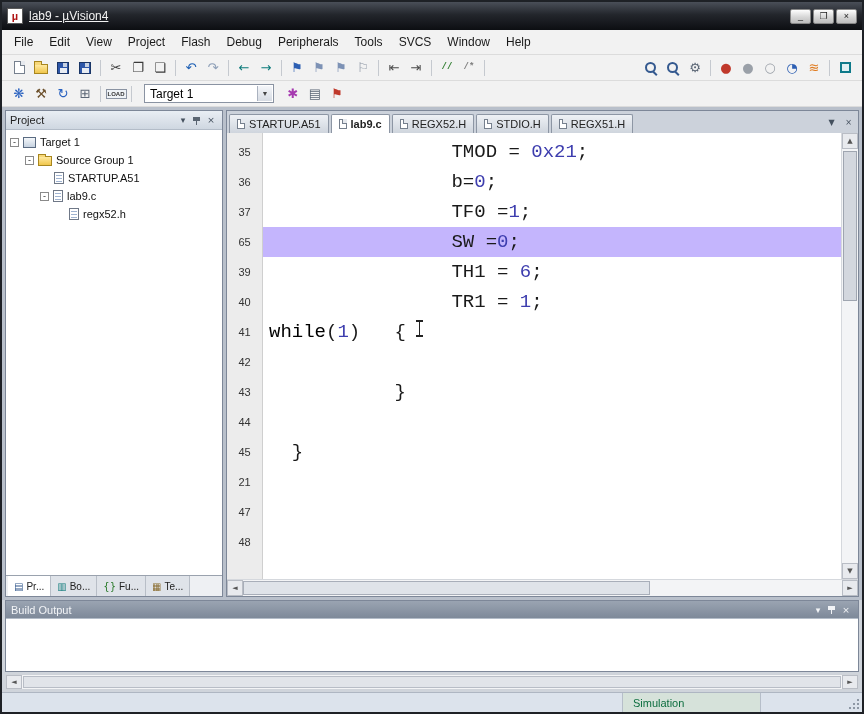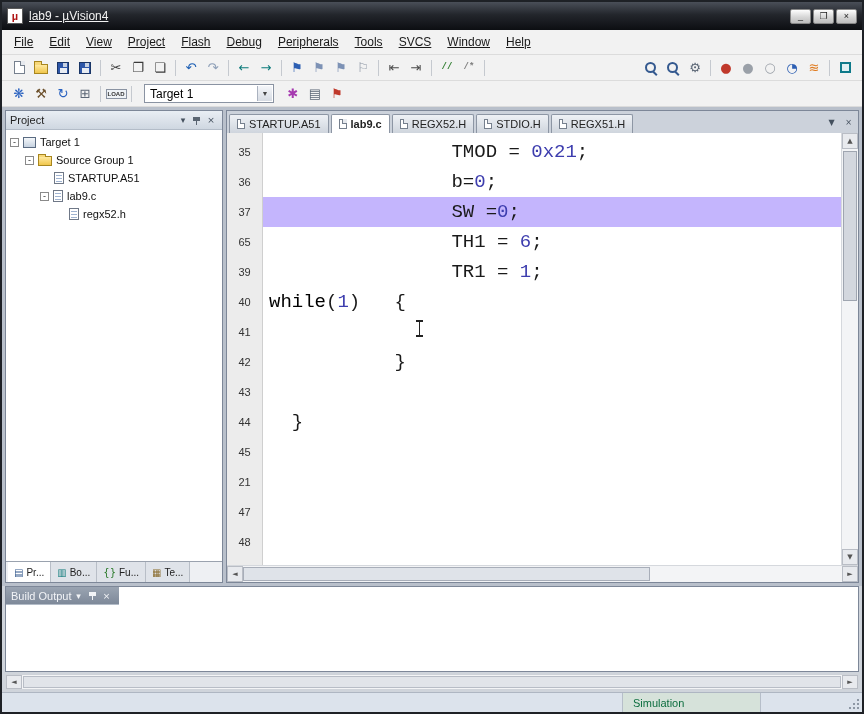--- a/index.html
+++ b/index.html
@@ -14,21 +14,21 @@
               font-weight:bold; font-size:11px; line-height:14px; text-align:center; flex:none; }
   .title-text { flex:1; margin-left:6px; color:#f2f2f2; font-size:12px;text-decoration:underline; }
   .win-controls { display:flex; gap:2px; }
   .wbtn { width:21px; height:15px; background:linear-gradient(#fdfdfd,#d6d6d6 55%,#bdbdbd);
           border:1px solid #868686; border-radius:2px; font-size:9px; line-height:12px;
           text-align:center; color:#1c1c1c; }
 
   
   .menubar { height:25px; flex:none; background:#f2f2f2; border-bottom:1px solid #dcdcdc;
              display:flex; align-items:center; padding-left:4px; }
-  .menu-item { padding:8px 8px; font-size:12px; color:#1a1a1a;text-decoration:underline; }
+  .menu-item { padding:8px 8px; font-size:12px; color:#1a1a1a; }
   .toolbar { height:26px; flex:none; background:#f2f2f2; border-bottom:1px solid #dcdcdc;
              display:flex; align-items:center; padding:0 6px; }
   .tb-group { display:flex; align-items:center; }
   .tb-btn { width:22px; height:20px; display:flex; align-items:center; justify-content:center; flex:none; }
   .glyph { font-family:"DejaVu Sans", sans-serif; font-size:13px; line-height:1; }
   .glyph.txt { font-family:"Liberation Mono", monospace; font-size:9px; font-weight:bold; }
   .tb-sep { width:1px; height:16px; background:#c5c9cf; margin:0 4px; flex:none; }
   .tb-spacer { flex:1; }
   .combo { width:130px; height:19px; background:#fff; border:1px solid #8a93a2; display:flex;
            align-items:center; font-size:12px; padding-left:5px; position:relative; margin:0 8px; flex:none; }
@@ -125,21 +125,21 @@
   .sbtn.h { width:16px; height:auto; }
   .vtrack { flex:1; position:relative; }
   .vthumb { position:absolute; top:2px; left:1px; right:1px; height:150px;
             background:#d3d7de; border:1px solid #9fa5b0; }
   .hscroll { height:17px; flex:none; background:#f3f4f6; border-top:1px solid #d5d8dd; display:flex; }
   .htrack { flex:1; position:relative; }
   .hthumb { position:absolute; left:0; top:1px; bottom:1px; width:68%;
             background:#dfe3e9; border:1px solid #a8aeb9; }
 
   
-  .build-panel { height:86px; flex:none; margin:0 3px; display:flex; flex-direction:row;
+  .build-panel { height:72px; flex:none; margin:0 3px; display:flex; flex-direction:column;
                  border:1px solid #7d8798; background:#fff; }
   .build-header { height:18px; flex:none; display:flex; align-items:center; padding:0 5px;
                   background:linear-gradient(#9aa4b2,#7e8999); color:#f2f4f7; font-size:11px; }
   .build-header .ph-ic { color:#f2f4f7; }
   .build-header .ik-pin::before, .build-header .ik-pin::after { background:#f2f4f7; }
   .build-content { flex:1; background:#fff; }
 
   .bottom-scroll { height:16px; flex:none; margin:2px 3px 0; display:flex;
                    background:#f3f4f6; border:1px solid #cfd3d9; }
   .bs-thumb { flex:1; margin:1px; background:#e1e4e9; border:1px solid #b8bdc6; }
@@ -430,20 +430,21 @@
             <div class="gut-num">43</div>
             <div class="gut-num">44</div>
             <div class="gut-num">45</div>
             <div class="gut-num">21</div>
             <div class="gut-num">47</div>
             <div class="gut-num">48</div>
           </div>
         <div class="code">
             <div class="code-line"><span class="tk-plain">                TMOD = </span><span class="tk-number">0x21</span><span class="tk-plain">;</span></div>
             <div class="code-line"><span class="tk-plain">                b=</span><span class="tk-number">0</span><span class="tk-plain">;</span></div>
+            <div class="code-line"><span class="tk-plain">                TF0 =</span><span class="tk-number">1</span><span class="tk-plain">;</span></div>
             <div class="code-line hl"><span class="tk-plain">                SW =</span><span class="tk-number">0</span><span class="tk-plain">;</span></div>
             <div class="code-line"><span class="tk-plain">                TH1 = </span><span class="tk-number">6</span><span class="tk-plain">;</span></div>
             <div class="code-line"><span class="tk-plain">                TR1 = </span><span class="tk-number">1</span><span class="tk-plain">;</span></div>
             <div class="code-line"><span class="tk-keyword">while</span><span class="tk-plain">(</span><span class="tk-number">1</span><span class="tk-plain">)   {</span></div>
             <div class="code-line"></div>
             <div class="code-line"><span class="tk-plain">           }</span></div>
             <div class="code-line"></div>
             <div class="code-line"><span class="tk-plain">  }</span></div>
             <div class="code-line"></div>
           </div>

